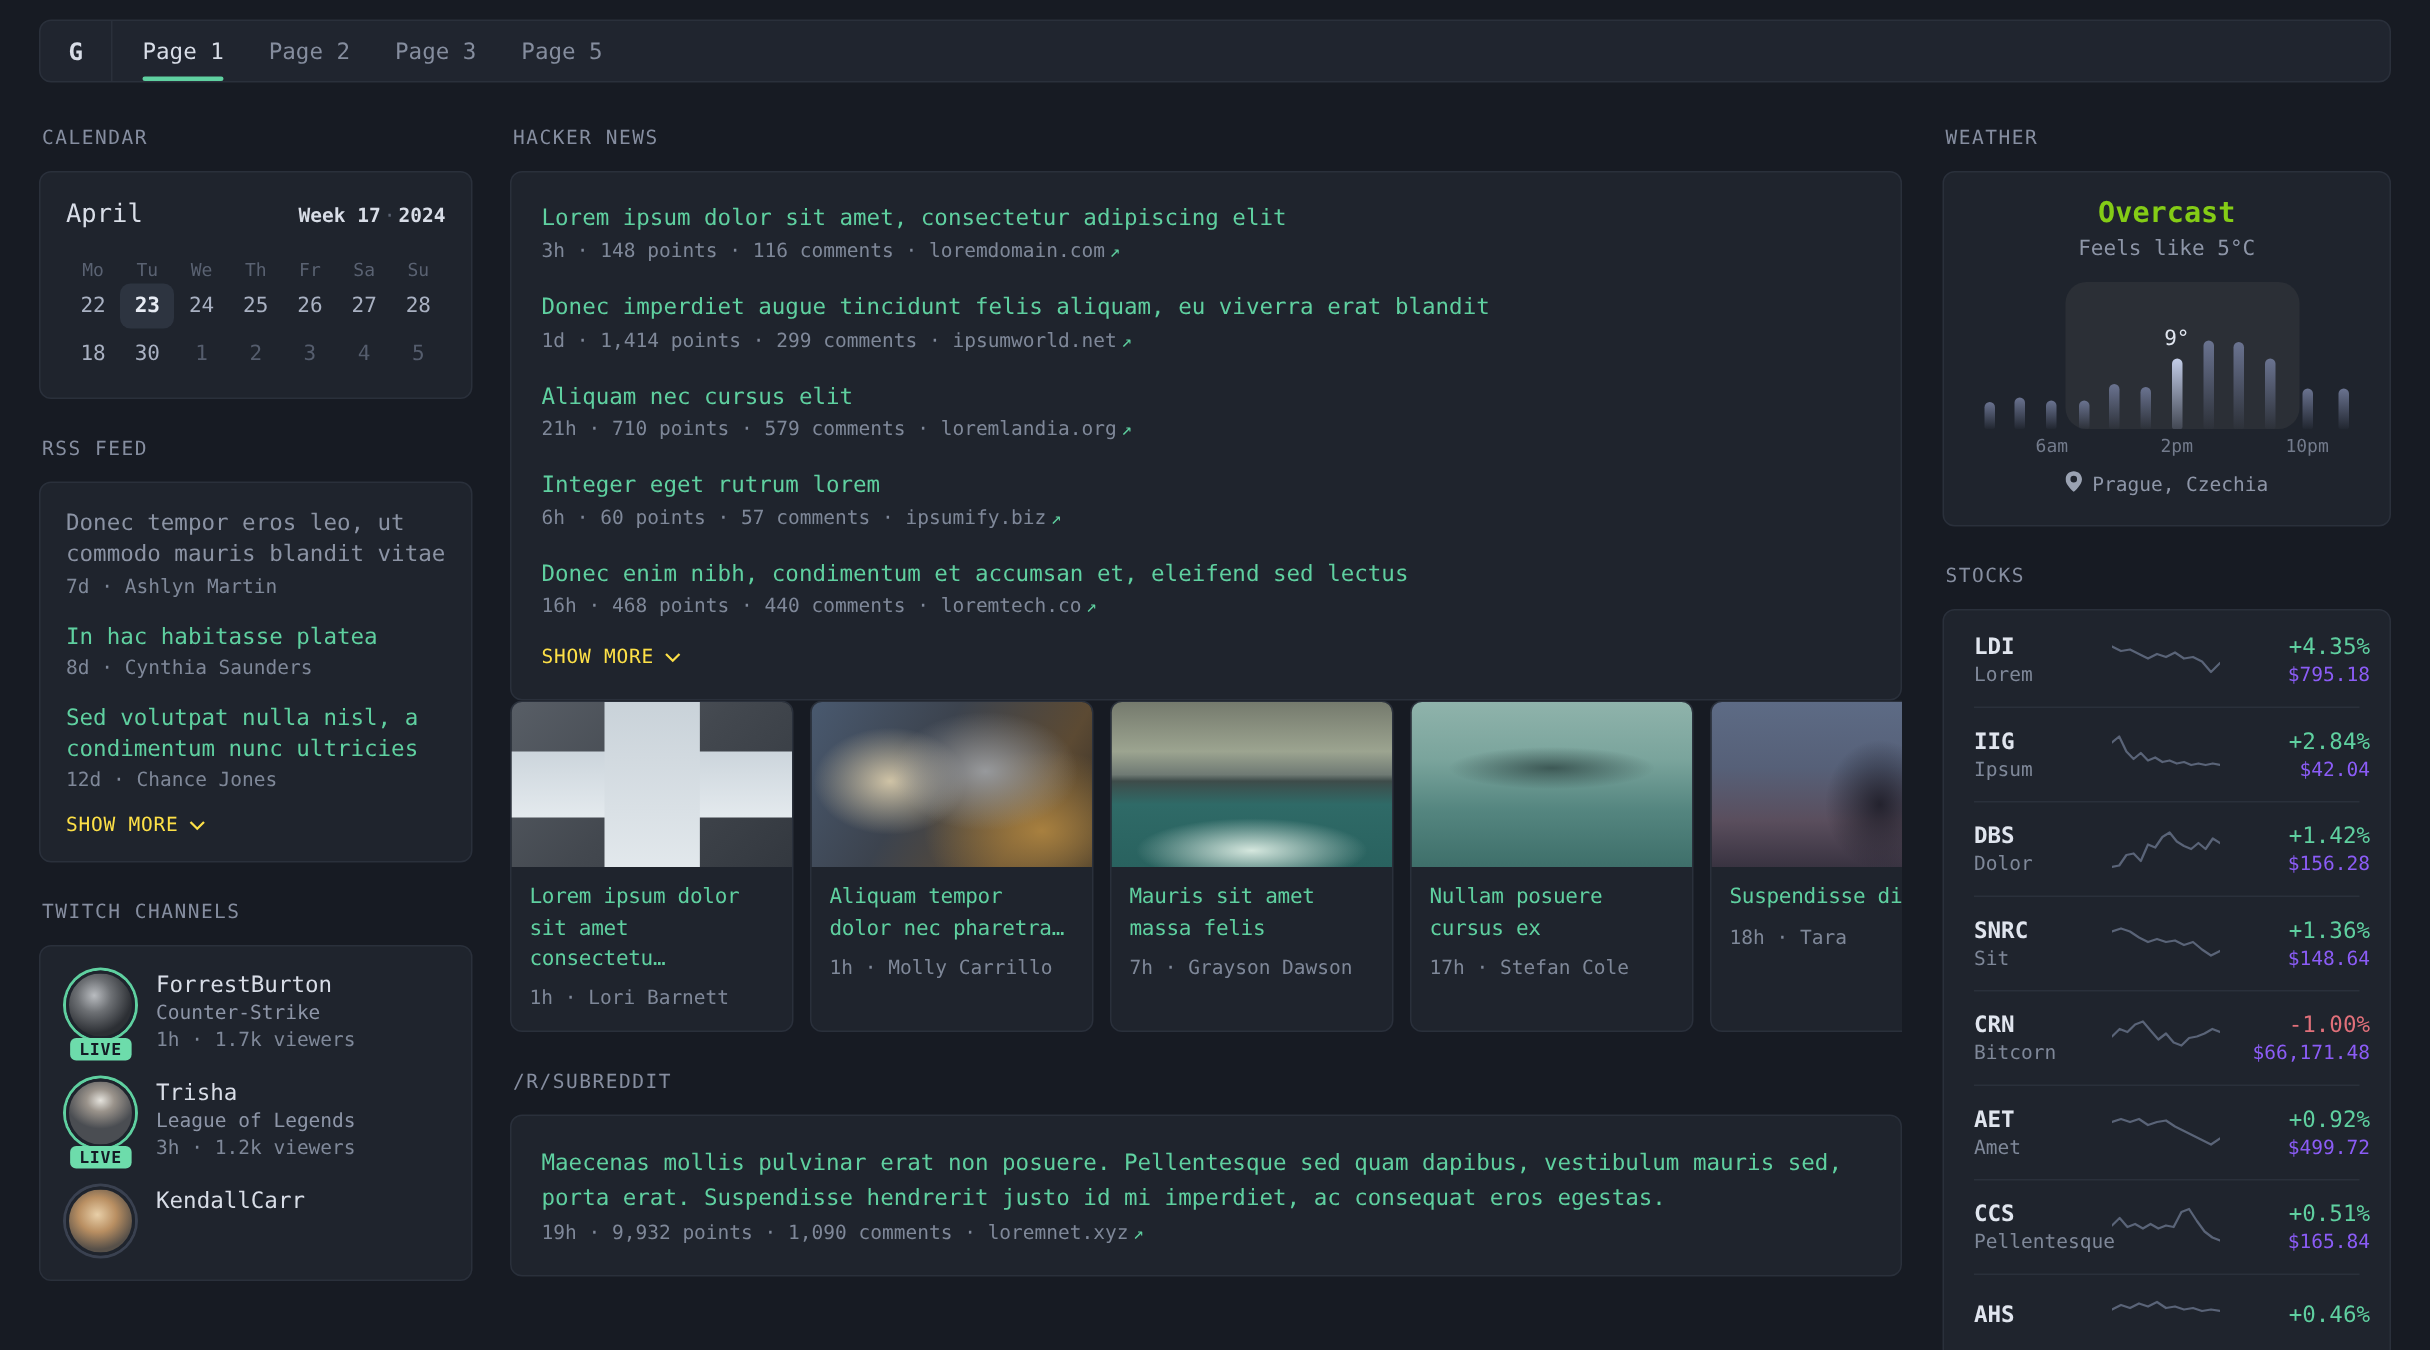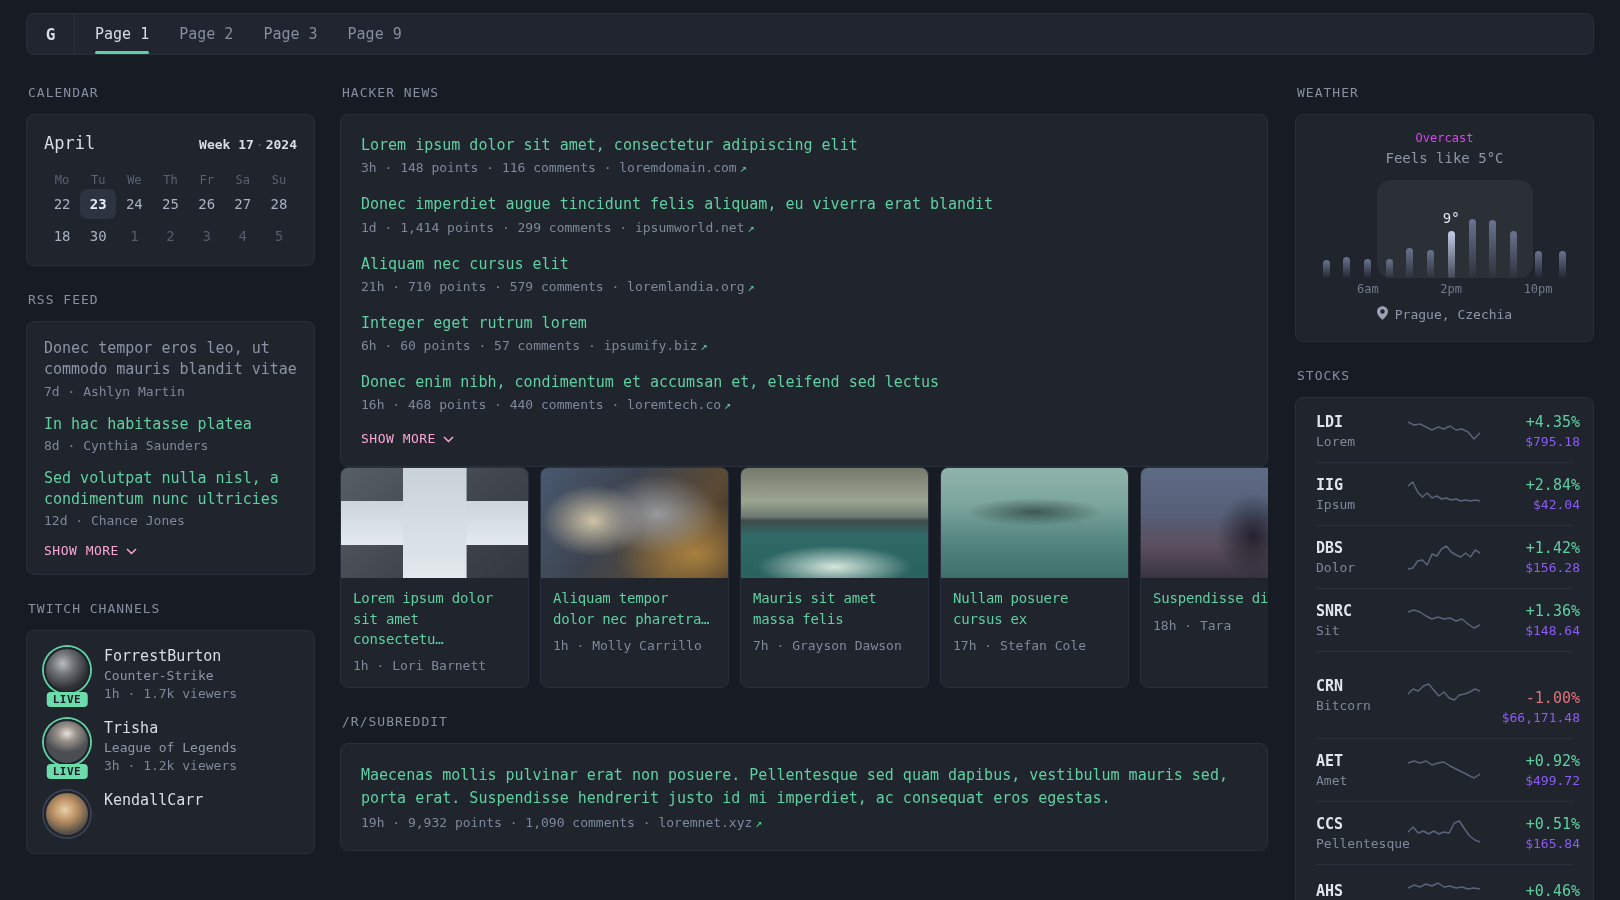--- a/index.html
+++ b/index.html
@@ -38,21 +38,21 @@
   .cal-week span{width:36.4px;text-align:center;font-size:12px;color:var(--text-dimmer);}
   .cday{width:36.4px;height:30px;line-height:30px;text-align:center;font-size:14px;color:var(--text-mid);border-radius:7px;}
   .cday.sel{background:#2d3440;color:#e8ecf4;font-weight:bold;}
   .cday.muted{color:#555d6d;}
   
   .feed{padding:16px 17px;}
   .feed-item{margin-bottom:15px;}
   .feed-title{font-size:15px;line-height:1.42;color:var(--green);cursor:pointer;}
   .feed-title.read{color:#8b93a4;}
   .feed-meta{font-size:13px;color:#7f8899;margin-top:3px;}
-  .show-more{display:flex;align-items:center;gap:7px;font-size:13px;letter-spacing:0.5px;color:#f9a8d4;cursor:pointer;margin-top:12px;}
+  .show-more{display:flex;align-items:center;gap:7px;font-size:13px;letter-spacing:0.5px;color:#fde047;cursor:pointer;margin-top:12px;}
   
   .twitch{padding:16px 17px;}
   .chan{display:flex;gap:14px;margin-bottom:18px;}
   .chan:last-child{margin-bottom:0;}
   .av-wrap{position:relative;width:46px;flex:none;}
   .avatar{width:46px;height:46px;border-radius:50%;border:2px solid var(--card);box-shadow:0 0 0 2px var(--green);}
   .avatar.offline{box-shadow:0 0 0 2px #3a4150;}
   .av-1{background:radial-gradient(60% 60% at 40% 35%,#b9bcc0 0%,#6d7074 45%,#2c2f34 100%);}
   .av-2{background:radial-gradient(55% 45% at 50% 30%,#e4e2dc 0%,#9a938b 40%,#4a4d52 100%);}
   .av-3{background:radial-gradient(60% 55% at 45% 40%,#e8cfa8 0%,#b98f62 50%,#575049 100%);}
@@ -77,56 +77,56 @@
   .thumb-5{background:radial-gradient(26% 52% at 60% 62%,rgba(22,22,32,0.8) 0%,rgba(22,22,32,0) 75%),linear-gradient(180deg,#5d6b85 0%,#566078 40%,#5a4e5d 72%,#393341 100%);}
   .vbody{padding:10px 12px 14px;}
   .vtitle{font-size:14px;letter-spacing:-0.2px;line-height:1.45;color:var(--green);}
   .vmeta{font-size:13px;color:#7f8899;margin-top:9px;}
   
   .sub{padding:20px;}
   .sub-title{font-size:15px;line-height:1.5;color:var(--green);cursor:pointer;}
   .sub-meta{font-size:13px;color:#7f8899;margin-top:6px;}
   
   .weather{padding:16px 20px 18px;text-align:center;}
-  .w-cond{font-size:12px;font-weight:normal;color:#d946ef;}
+  .w-cond{font-size:19px;font-weight:bold;color:#84cc16;}
   .w-feels{font-size:14px;color:#8e96a8;margin-top:5px;}
   .w-chart{position:relative;margin-top:20px;height:108px;}
   .w-daylight{position:absolute;left:calc(100%*3/12 - 3px);width:calc(100%*7/12 + 6px);top:-6px;bottom:16px;background:rgba(252,244,216,0.055);border-radius:14px;}
   .w-slots{position:relative;display:flex;height:100%;}
   .wslot{flex:1;display:flex;flex-direction:column;justify-content:flex-end;align-items:center;}
   .wtemp{font-size:14px;color:#e0e5ef;margin-bottom:5px;}
   .wbar{width:7px;border-radius:4px 4px 2px 2px;background:linear-gradient(to bottom,#6a7390,rgba(85,93,118,0.05));}
   .wbar.hl{background:linear-gradient(to bottom,#c3cde8,rgba(160,170,200,0.2));}
   .whour{height:16px;line-height:22px;font-size:12px;color:#737b8c;margin-top:0;}
   .w-loc{display:flex;justify-content:center;align-items:center;gap:7px;margin-top:12px;font-size:13px;color:#8e96a8;}
   
   .stocks{padding:2px 20px;}
   .srow{display:grid;grid-template-columns:92px 1fr 100px;align-items:center;padding:13px 0;border-top:1px solid var(--divider);cursor:pointer;}
   .srow:first-child{border-top:none;}
   .sticker{font-size:15px;font-weight:bold;color:#e0e5ee;}
   .sname{font-size:13px;color:#7f8899;margin-top:3px;}
   .sspark{display:flex;justify-content:center;}
   .svals{text-align:right;}
   .stock-change{font-size:15px;color:var(--green);}
-  .stock-change.neg{color:var(--red);margin-top:24px;}
+  .stock-change.neg{color:var(--red);}
   .sprice{font-size:13px;color:#8b5cf6;margin-top:3px;}
   .chev{display:inline-block;}
 </style>
 </head>
 <body>
 
 <div class="page">
 
   <header class="topbar">
     <div class="logo">G</div>
     <nav class="tabs">
       <a class="tab active">Page 1</a>
       <a class="tab">Page 2</a>
       <a class="tab">Page 3</a>
-      <a class="tab">Page 9</a>
+      <a class="tab">Page 5</a>
     </nav>
   </header>
 
   <main class="grid">
 
     <section class="col-left">
       <h2 class="sec">CALENDAR</h2>
       <div class="card cal">
         <div class="cal-head">
           <span class="cal-month">April</span>

